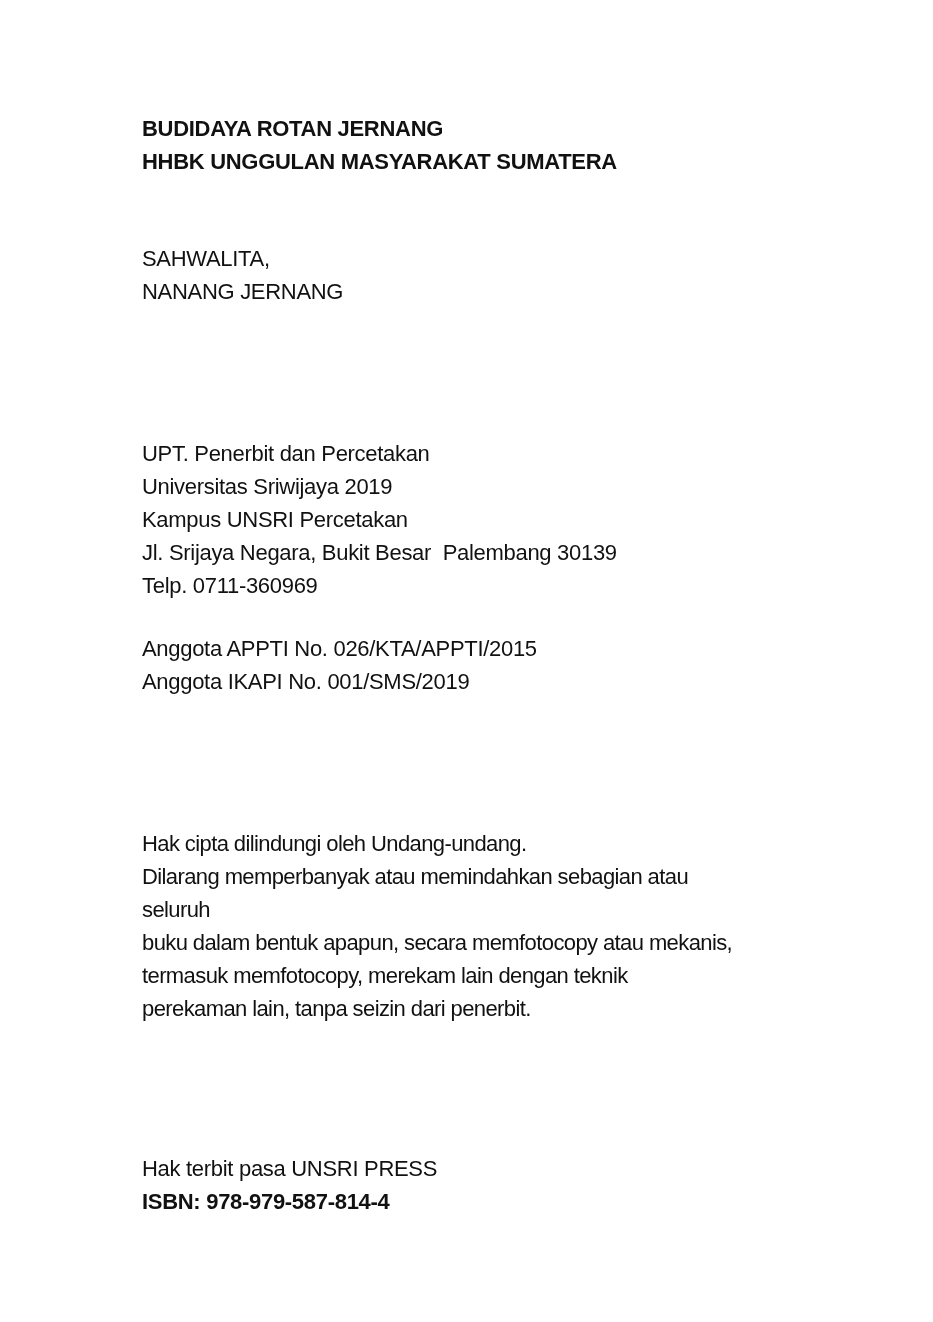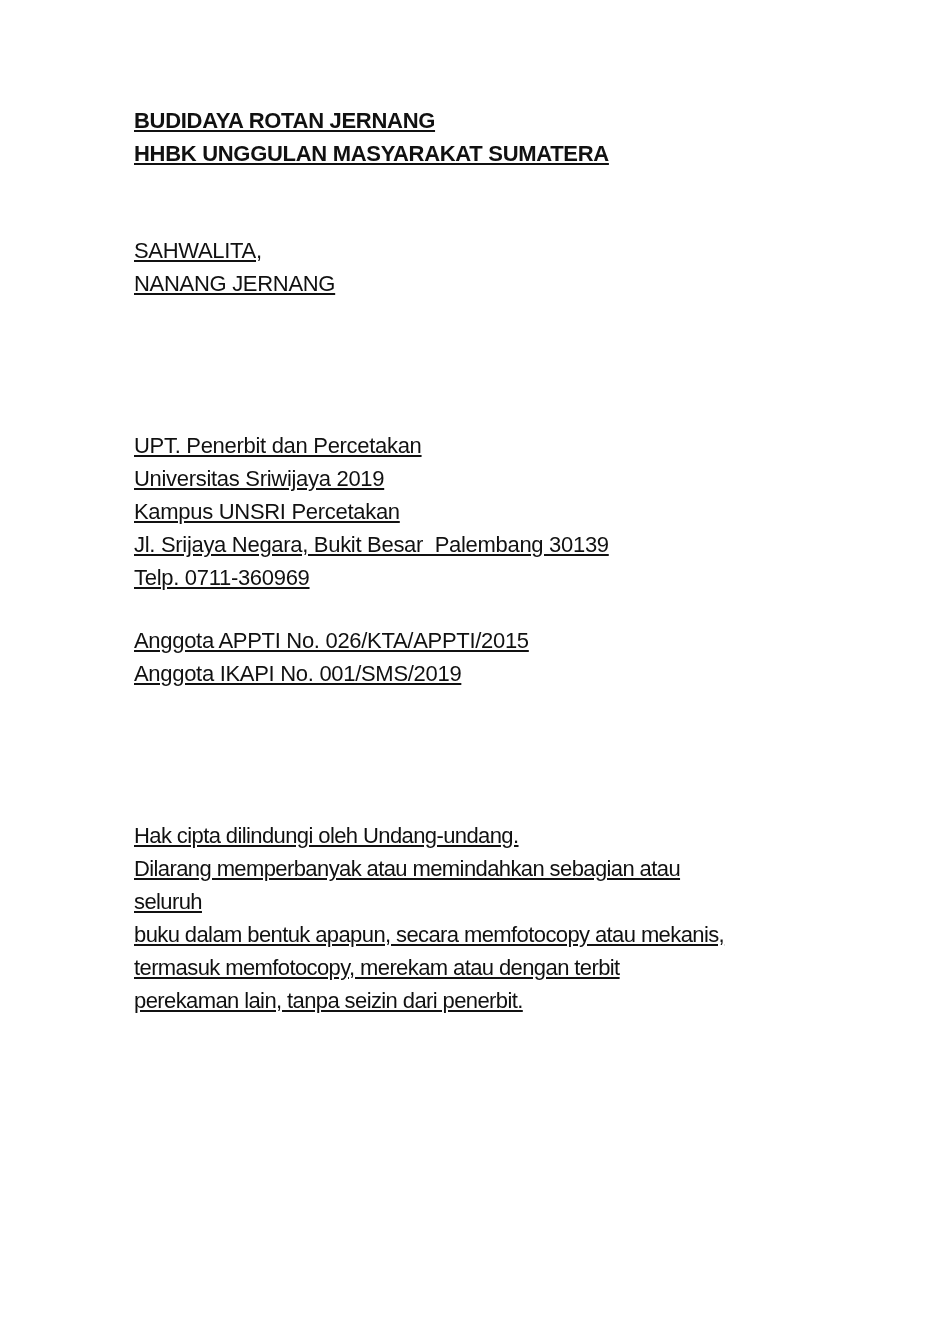--- a/index.html
+++ b/index.html
@@ -11,22 +11,21 @@
       width: 933px;
       height: 1322px;
       position: relative;
       overflow: hidden;
       font-family: "Liberation Sans", "DejaVu Sans", sans-serif;
       color: #111111;
     }
     .block {
       position: absolute;
       left: 126px;
-      margin: 8px;
-      text-decoration: underline;
+      margin: 16px;
     }
     .line {
       display: block;
       white-space: pre;
       font-size: 22px;
       line-height: 33px;
       letter-spacing: -0.3px;
     }
     .bold { font-weight: bold; }
     .narrow {
@@ -57,18 +56,20 @@
 <div class="block" style="top:616px;">
   <span class="line">Anggota APPTI No. 026/KTA/APPTI/2015</span>
   <span class="line">Anggota IKAPI No. 001/SMS/2019</span>
 </div>
 
 <div class="block narrow" style="top:811px;">
   <span class="line narrow">Hak cipta dilindungi oleh Undang-undang.</span>
   <span class="line narrow">Dilarang memperbanyak atau memindahkan sebagian atau</span>
   <span class="line narrow">seluruh</span>
   <span class="line narrow">buku dalam bentuk apapun, secara memfotocopy atau mekanis,</span>
-  <span class="line narrow">termasuk memfotocopy, merekam atau dengan terbit</span>
+  <span class="line narrow">termasuk memfotocopy, merekam lain dengan teknik</span>
   <span class="line narrow">perekaman lain, tanpa seizin dari penerbit.</span>
 </div>
 
 <div class="block" style="top:1136px;">
+  <span class="line">Hak terbit pasa UNSRI PRESS</span>
+  <span class="line bold">ISBN: 978-979-587-814-4</span>
 </div>
 
 </body></html>

